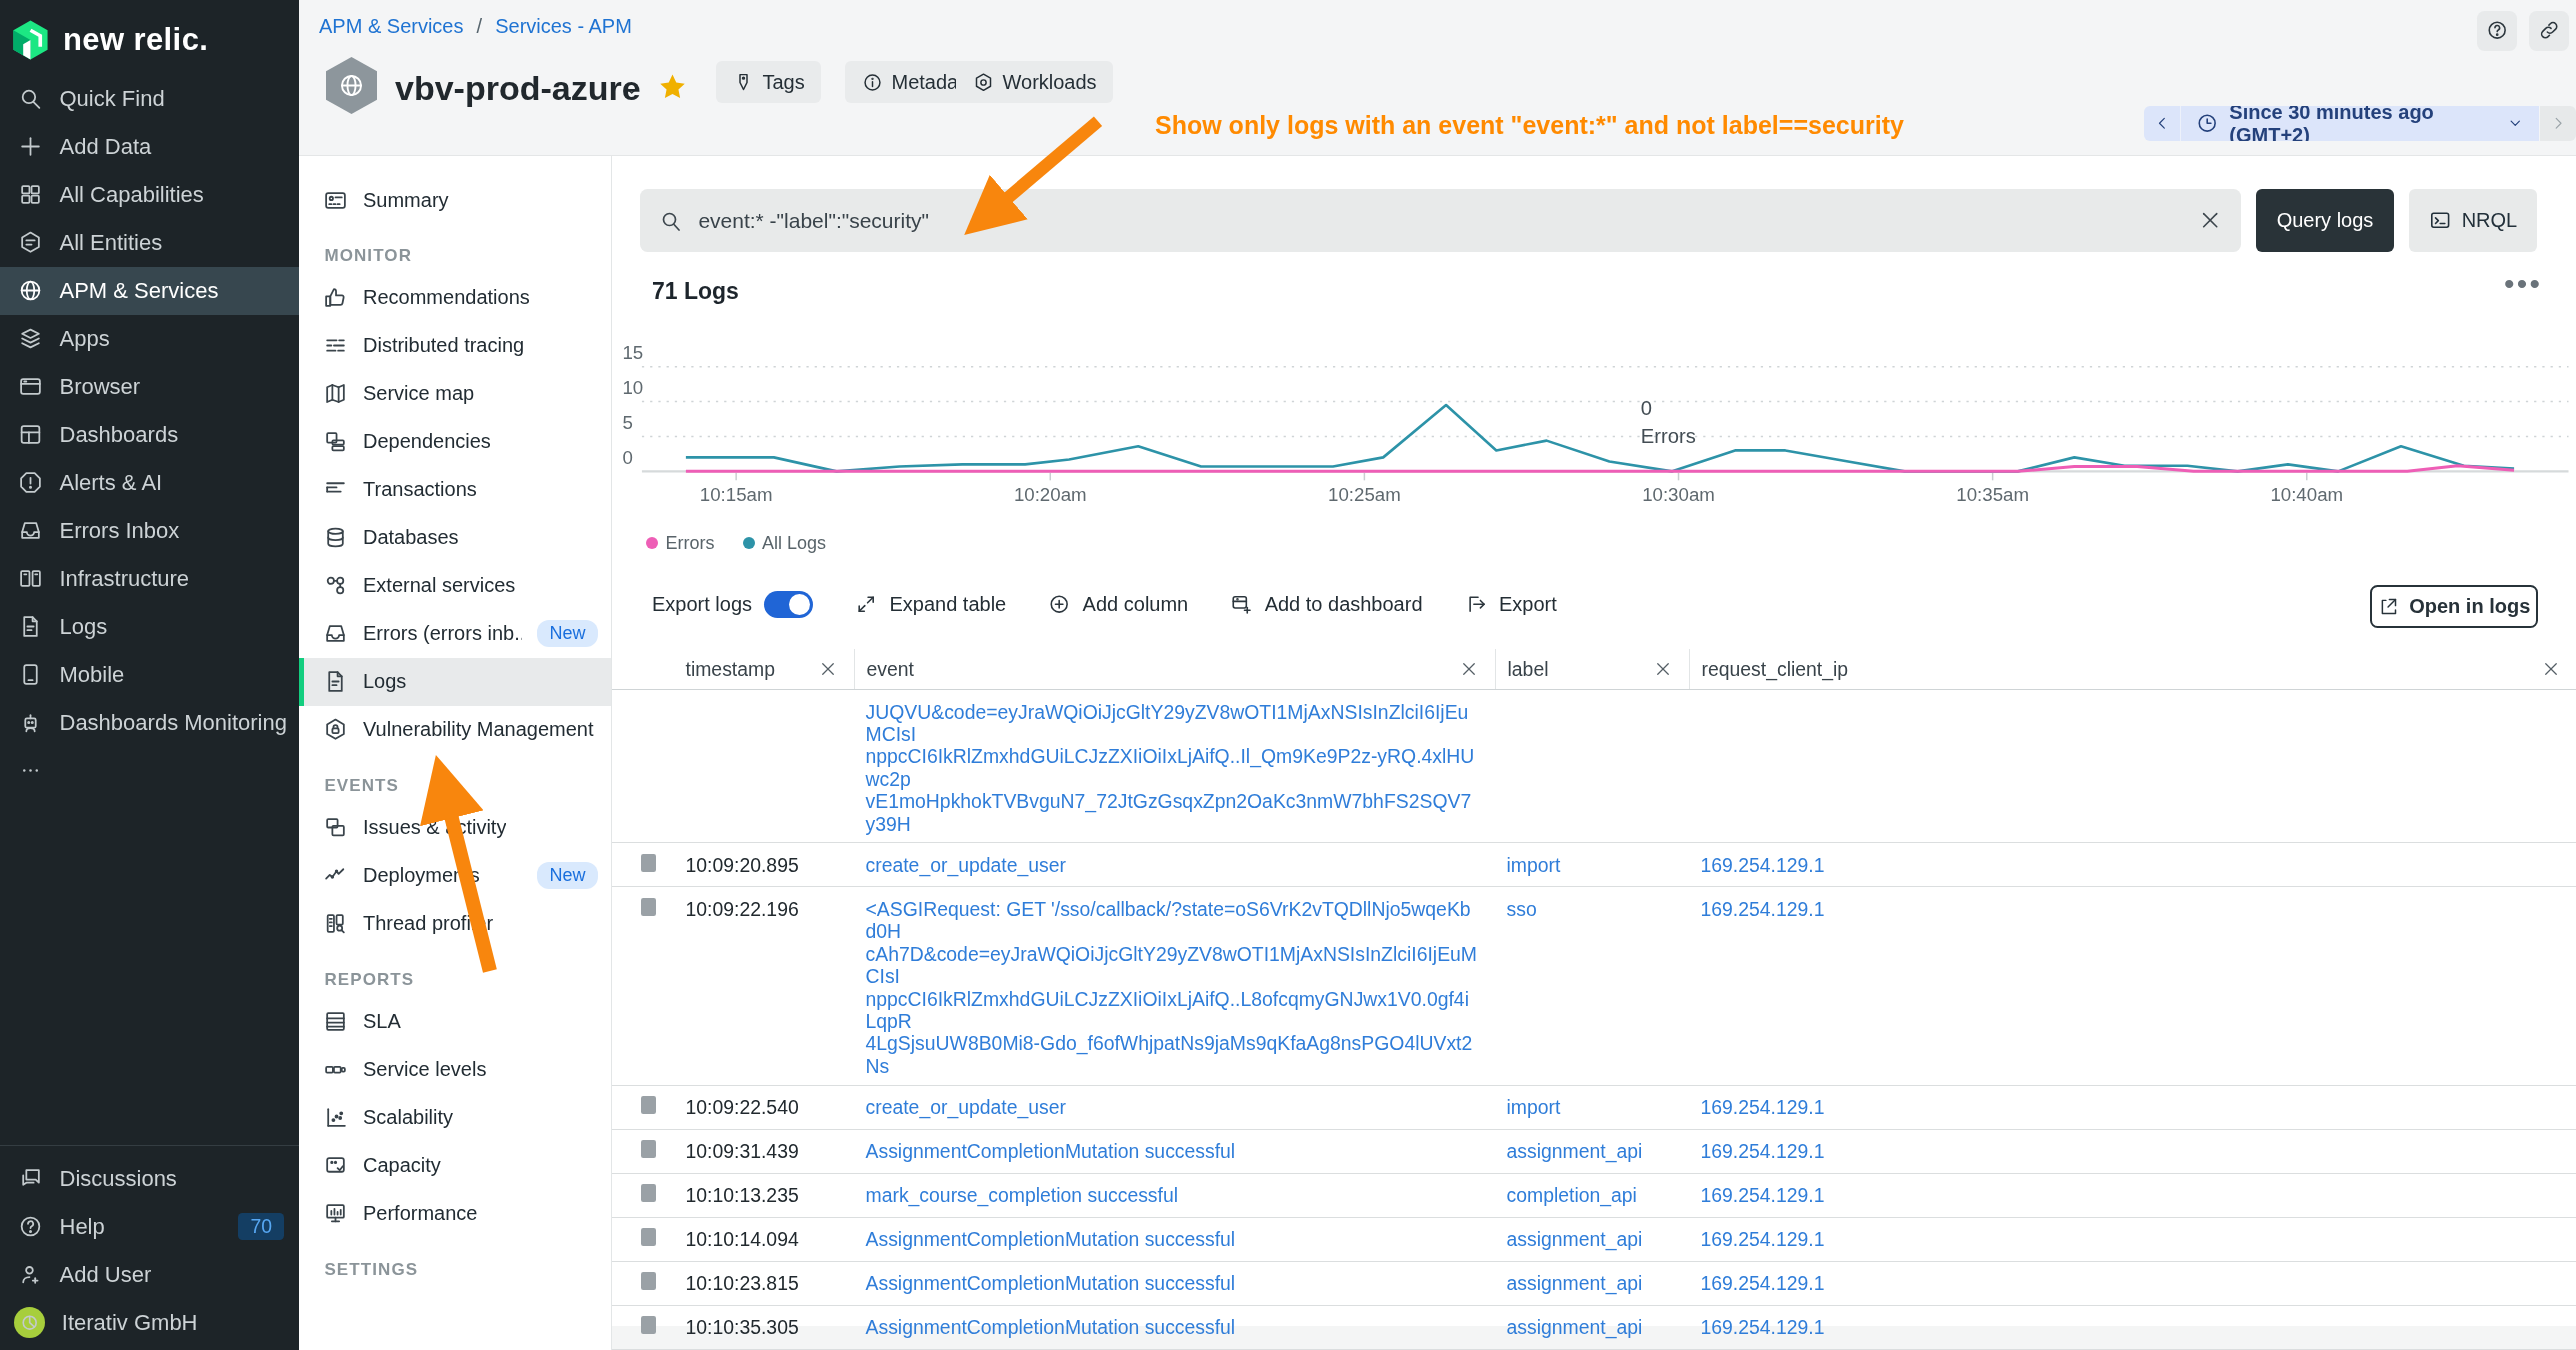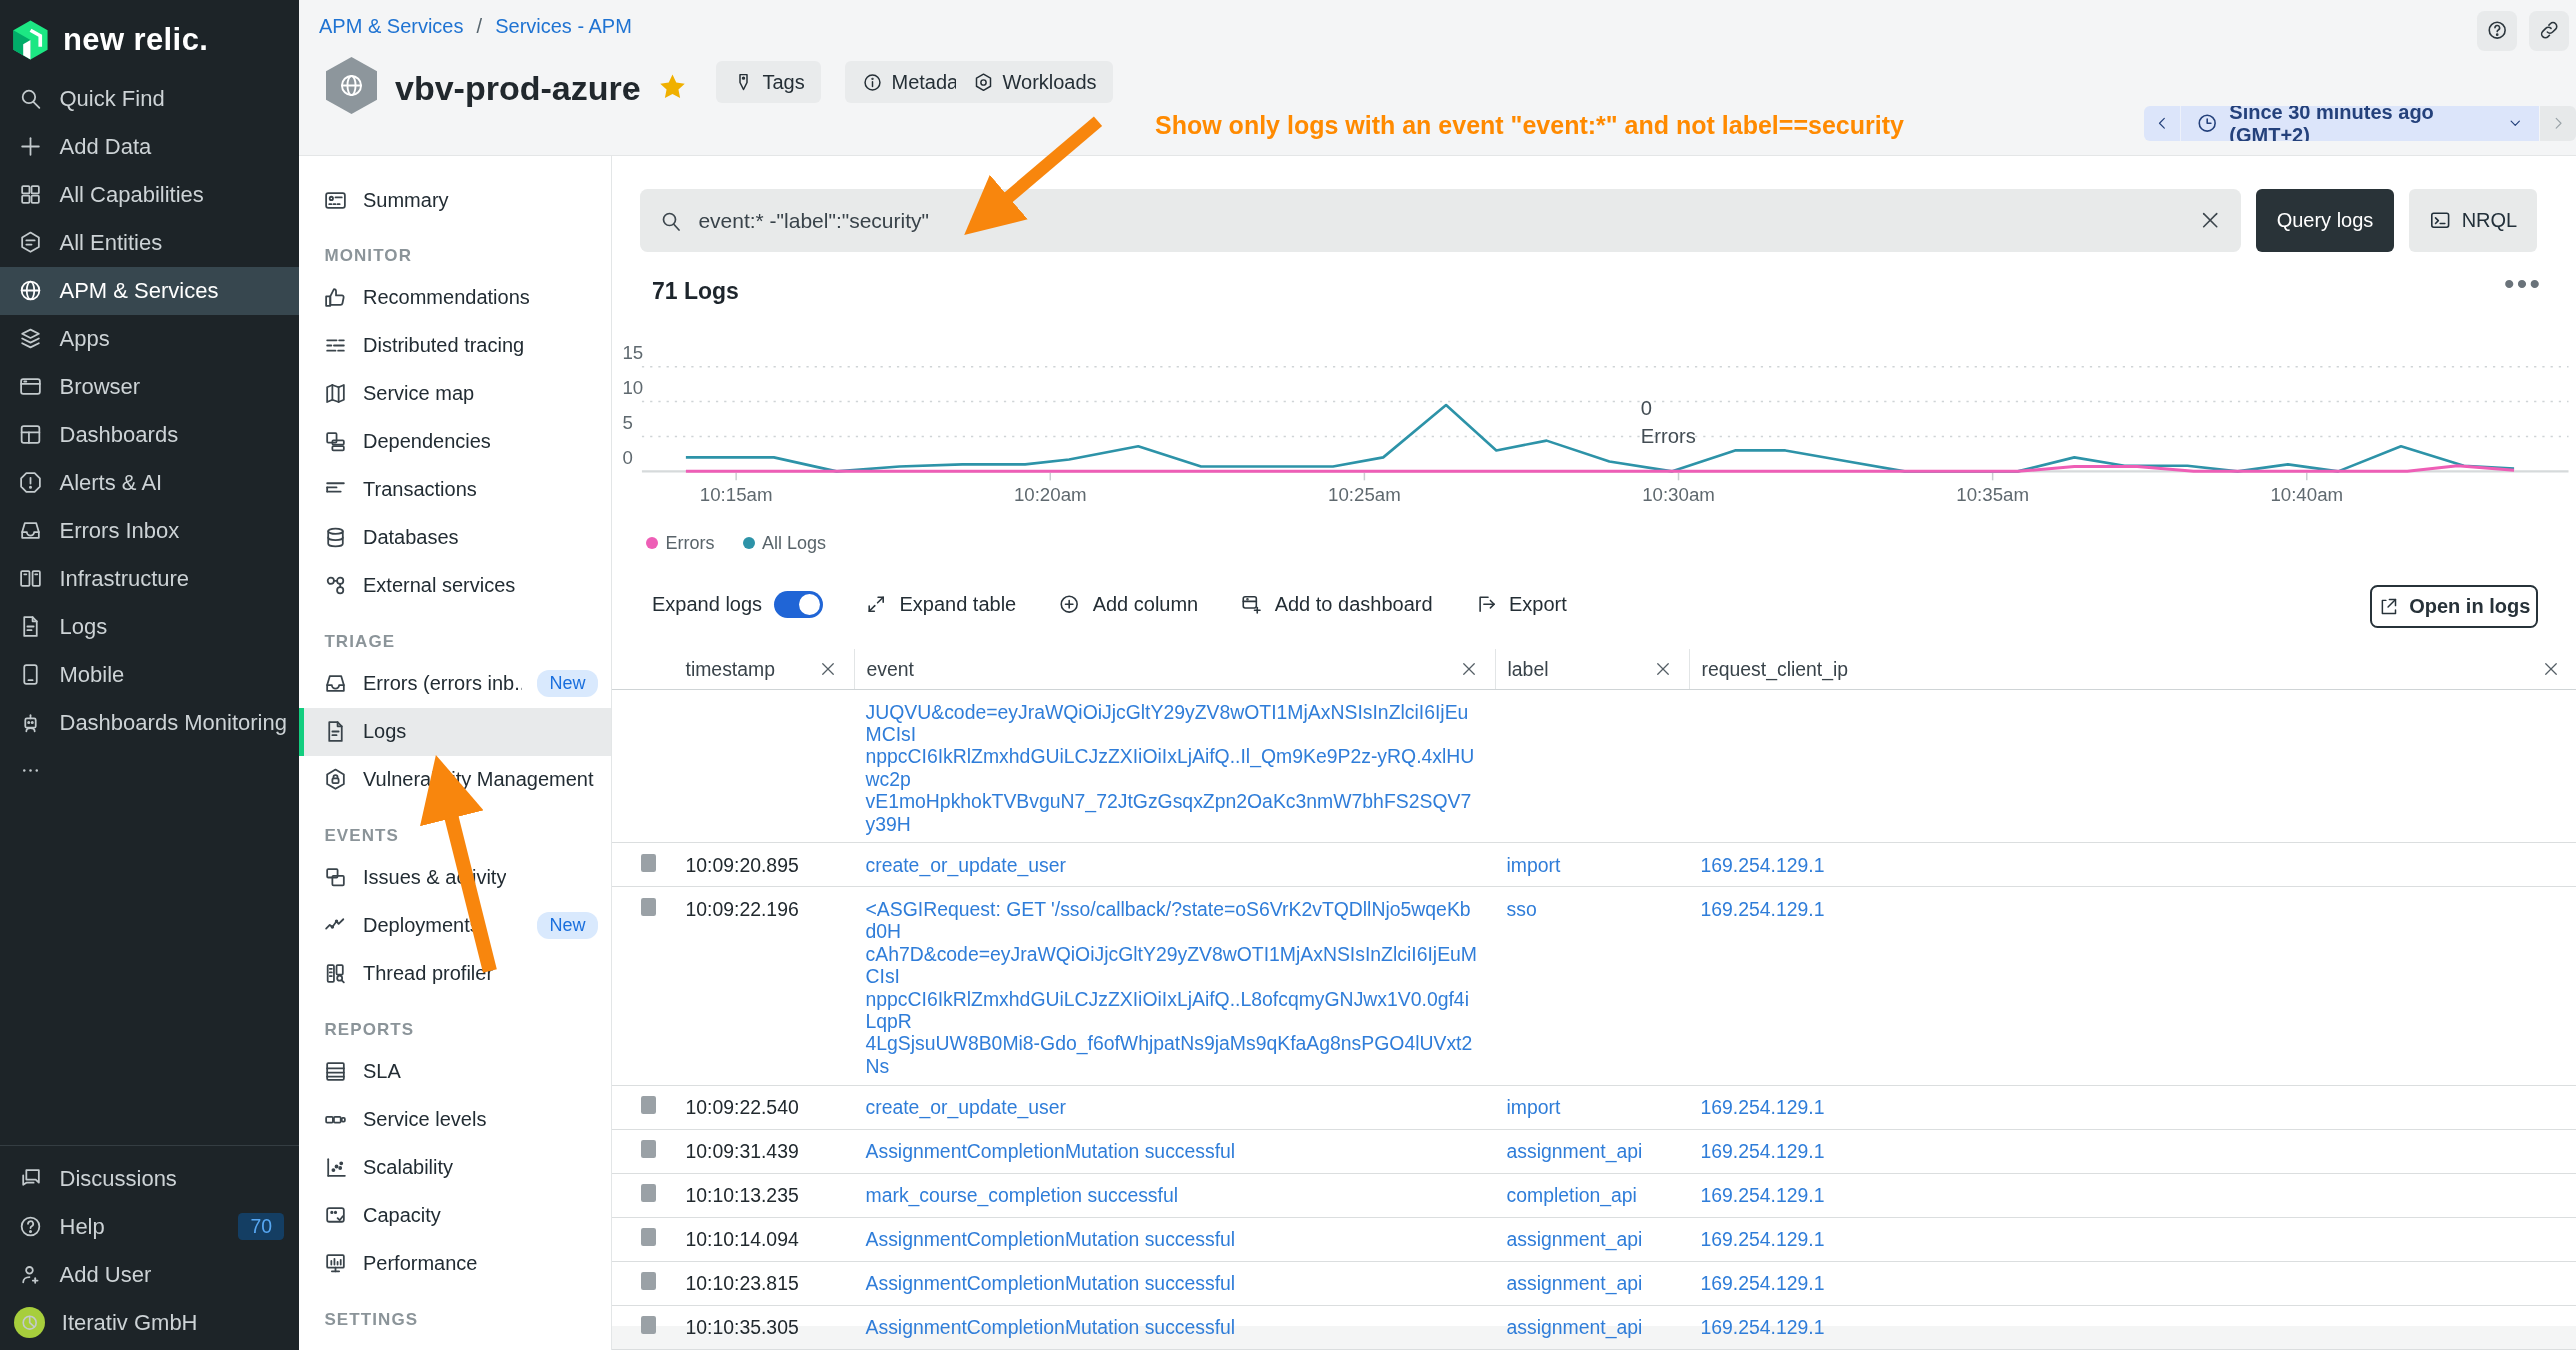--- a/index.html
+++ b/index.html
@@ -519,21 +519,20 @@
         <svg viewBox="0 0 24 24">
           <circle cx="7.5" cy="7.5" r="3"></circle>
           <circle cx="16.5" cy="7.5" r="3"></circle>
           <circle cx="16.5" cy="16.5" r="3"></circle>
           <path d="M10.5 7.5h3M16.5 10.5v3"></path>
         </svg>
       </span>
       <span class="lbl">External services</span>
 
    </div>
-    <div class="en-title">TRIAGE</div>
    <div class="en-item ">
      <span class="icon ">
         <svg viewBox="0 0 24 24">
           <path d="M4 13.5L6.5 5h11L20 13.5V19H4z"></path>
           <path d="M4 13.5h4.5a3.5 3.5 0 0 0 7 0H20"></path>
         </svg>
       </span>
       <span class="lbl">Errors (errors inb...</span>
      <span class="en-badge">New</span>
    </div>
@@ -723,21 +722,21 @@
   <div id="legend">
   <span>
     <span class="lg-dot" style="background:#ee5eb6"></span>Errors
   </span>
   <span>
     <span class="lg-dot" style="background:#2d93a8"></span>All Logs
   </span>
     </div>
   <div id="toolbar">
       <div class="tb-item">
-     <span>Expand logs</span>
+     <span>Export logs</span>
         <span class="toggle">
           <span class="knob"></span>
         </span>
       </div>
       <div class="tb-item">
      <span class="icon ">
           <svg viewBox="0 0 24 24">
             <path d="M14 4.5h5.5V10"></path>
             <path d="M19.5 4.5L13.5 10.5"></path>
             <path d="M10 19.5H4.5V14"></path>

